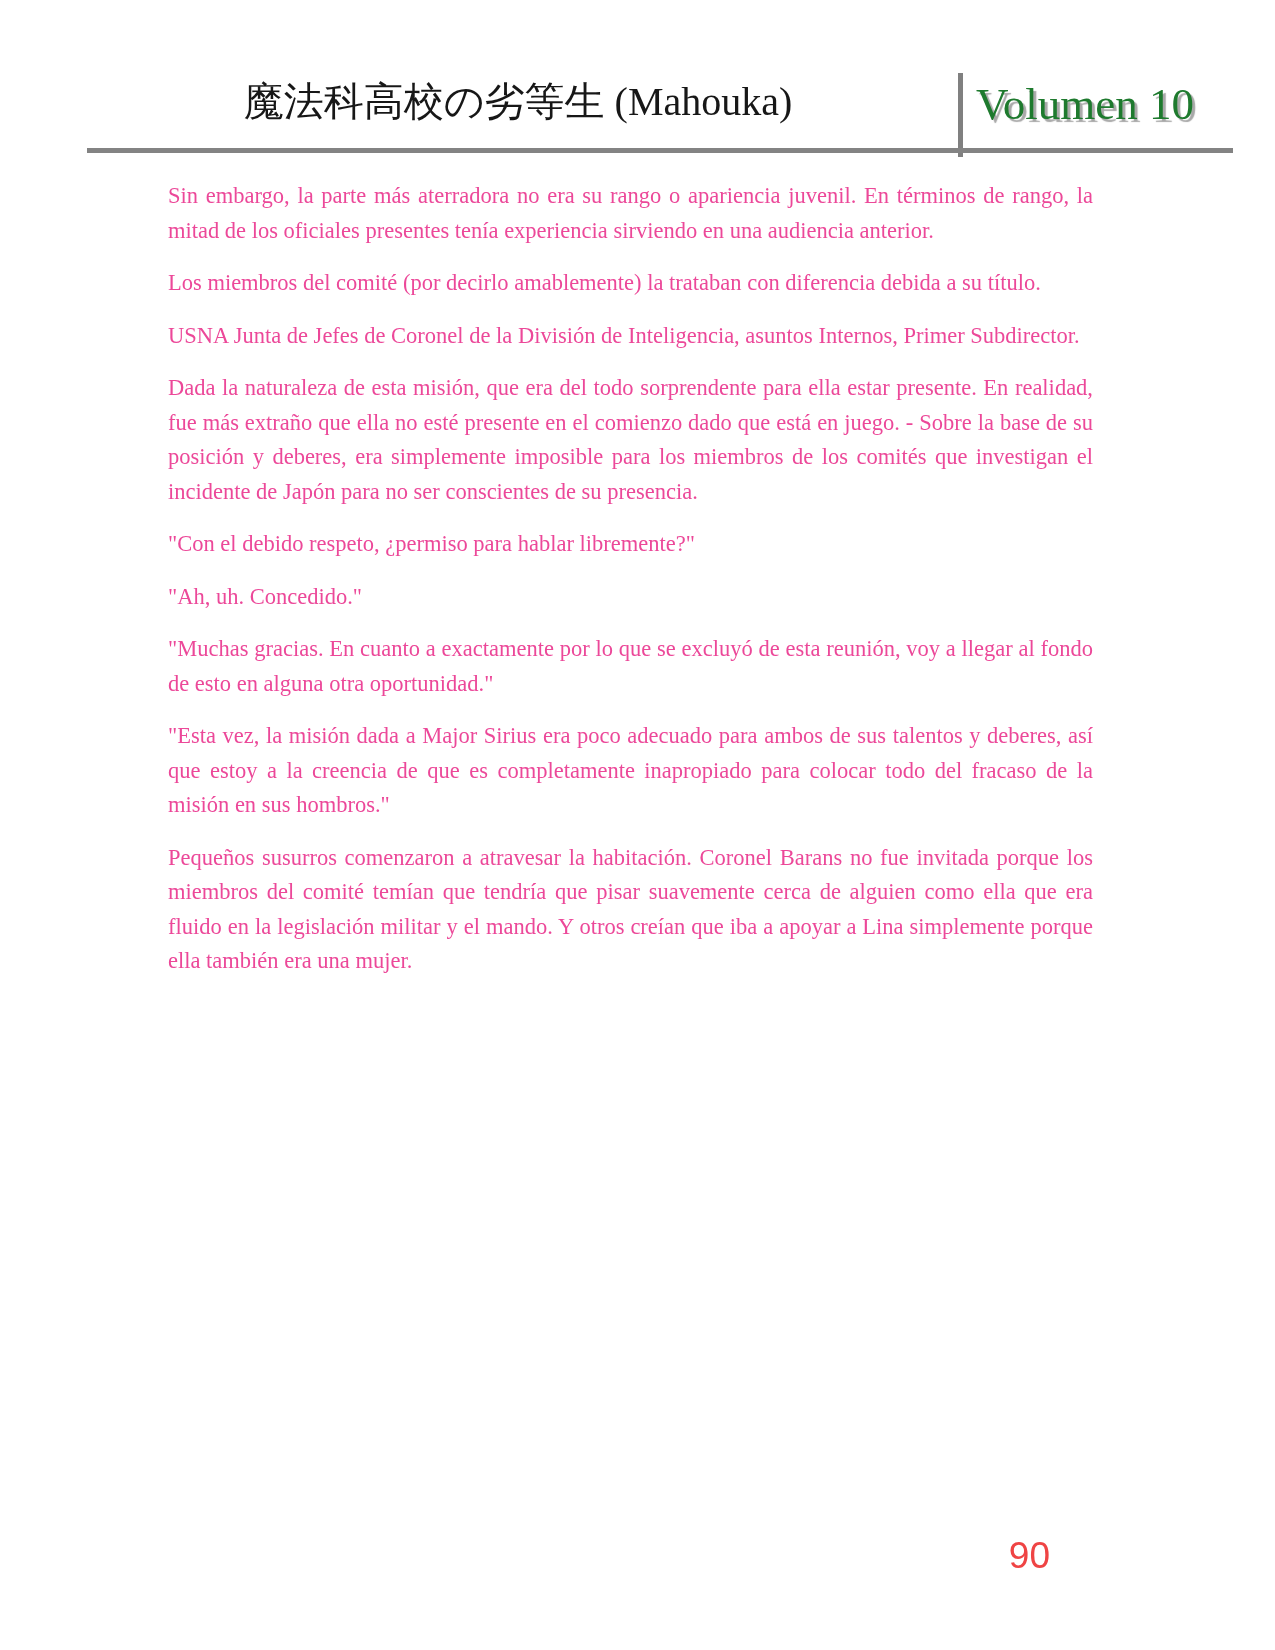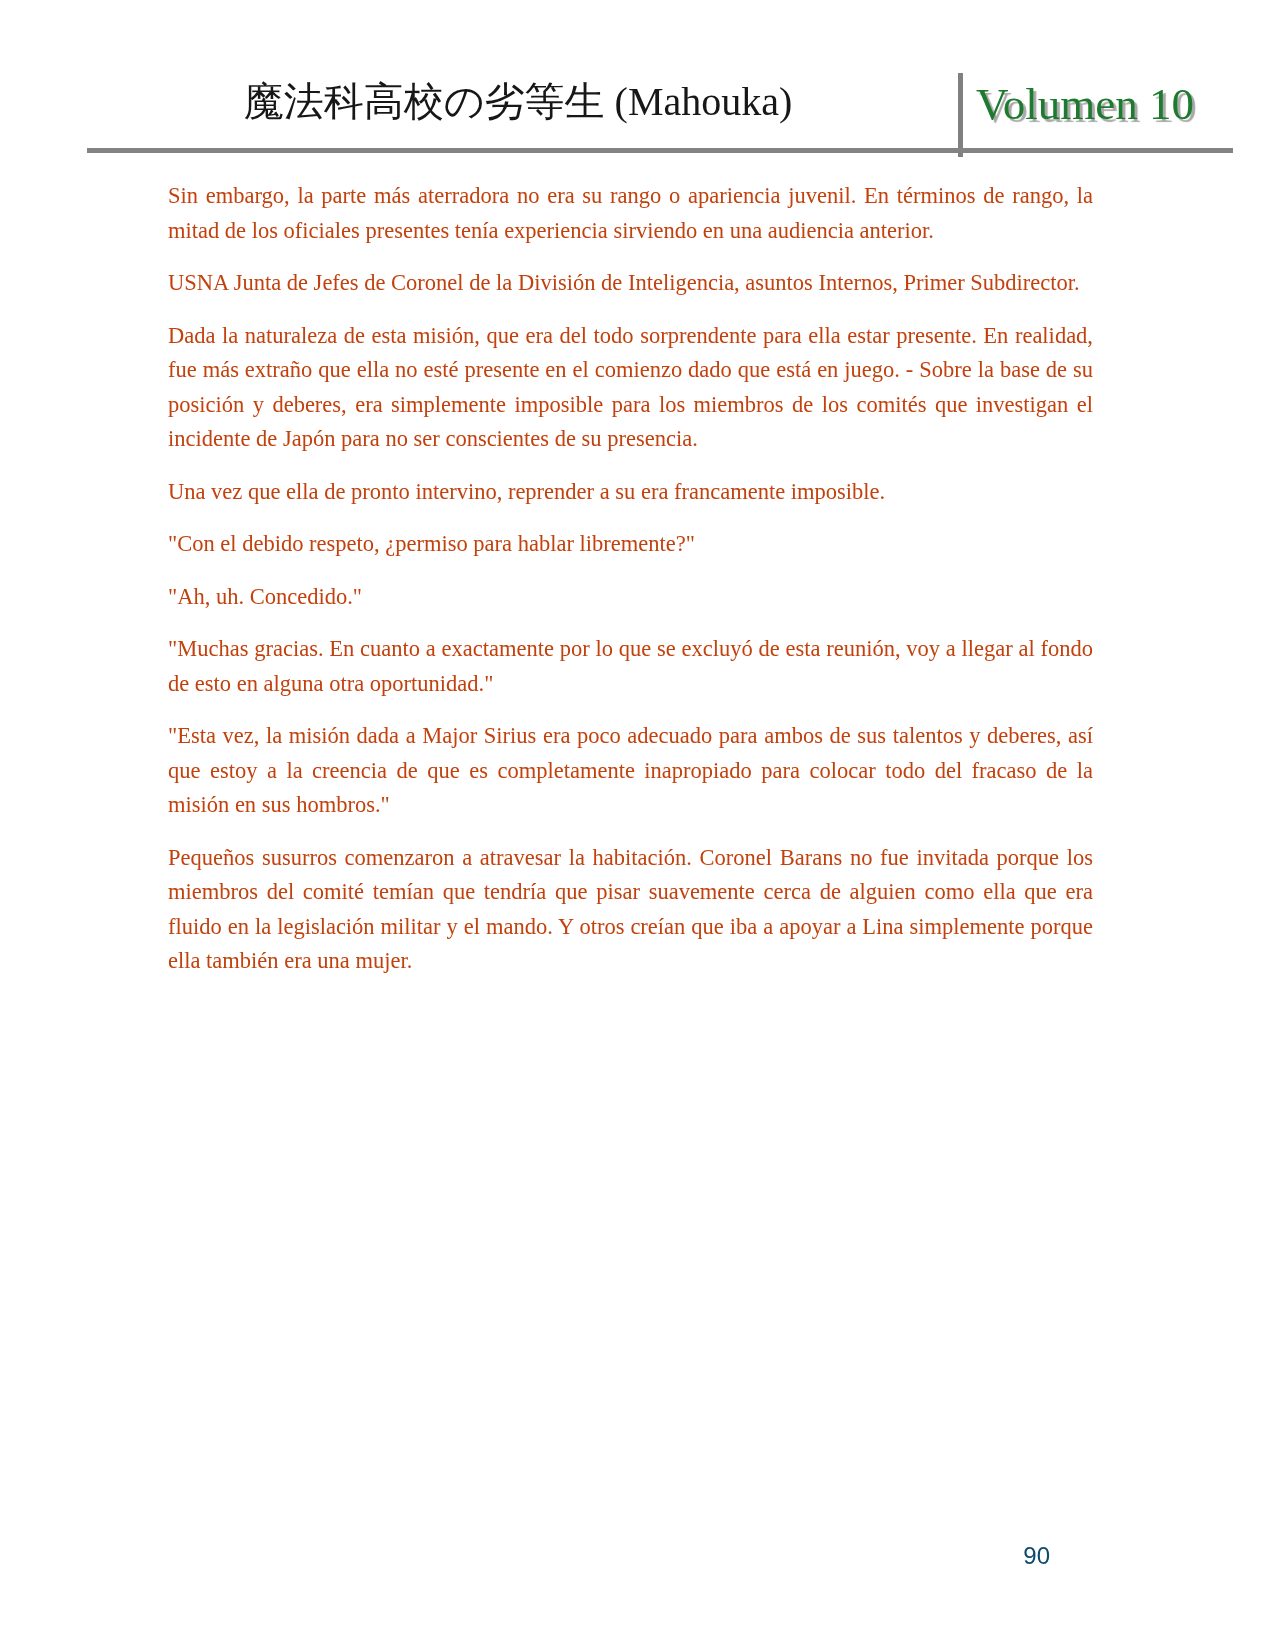--- a/index.html
+++ b/index.html
@@ -57,56 +57,56 @@
     background: #838383;
   }
   
   .content {
     position: absolute;
     left: 168px;
     top: 179px;
     width: 925px;
     font-size: 22.5px;
     line-height: 34.5px;
-    color: #c2410c;
+    color: #ec4899;
     text-align: justify;
   }
   .content p {
     margin: 0 0 18px 0;
     padding: 0;
   }
   
   .page-number {
     position: absolute;
     right: 73px;
     top: 1541px;
     font-family: "Liberation Sans", sans-serif;
-    font-size: 24px;
+    font-size: 37px;
     line-height: 30px;
-    color: #0c4a6e;
+    color: #ef4444;
   }
 </style>
 </head>
 <body>
 
 <div class="page">
 
   <div class="jp-title">魔法科高校の劣等生 (Mahouka)</div>
 
   <div class="header-vbar"></div>
 
   <div class="volume-badge">Volumen 10</div>
 
   <div class="header-rule"></div>
 
   <div class="content">
       <p>Sin embargo, la parte más aterradora no era su rango o apariencia juvenil. En términos de rango, la mitad de los oficiales presentes tenía experiencia sirviendo en una audiencia anterior.</p>
+      <p>Los miembros del comité (por decirlo amablemente) la trataban con diferencia debida a su título.</p>
       <p>USNA Junta de Jefes de Coronel de la División de Inteligencia, asuntos Internos, Primer Subdirector.</p>
       <p>Dada la naturaleza de esta misión, que era del todo sorprendente para ella estar presente. En realidad, fue más extraño que ella no esté presente en el comienzo dado que está en juego. - Sobre la base de su posición y deberes, era simplemente imposible para los miembros de los comités que investigan el incidente de Japón para no ser conscientes de su presencia.</p>
-      <p>Una vez que ella de pronto intervino, reprender a su era francamente imposible.</p>
       <p>"Con el debido respeto, ¿permiso para hablar libremente?"</p>
       <p>"Ah, uh. Concedido."</p>
       <p>"Muchas gracias. En cuanto a exactamente por lo que se excluyó de esta reunión, voy a llegar al fondo de esto en alguna otra oportunidad."</p>
       <p>"Esta vez, la misión dada a Major Sirius era poco adecuado para ambos de sus talentos y deberes, así que estoy a la creencia de que es completamente inapropiado para colocar todo del fracaso de la misión en sus hombros."</p>
       <p>Pequeños susurros comenzaron a atravesar la habitación. Coronel Barans no fue invitada porque los miembros del comité temían que tendría que pisar suavemente cerca de alguien como ella que era fluido en la legislación militar y el mando. Y otros creían que iba a apoyar a Lina simplemente porque ella también era una mujer.</p>
     </div>
 
   <div class="page-number">90</div>
 
 </div>

